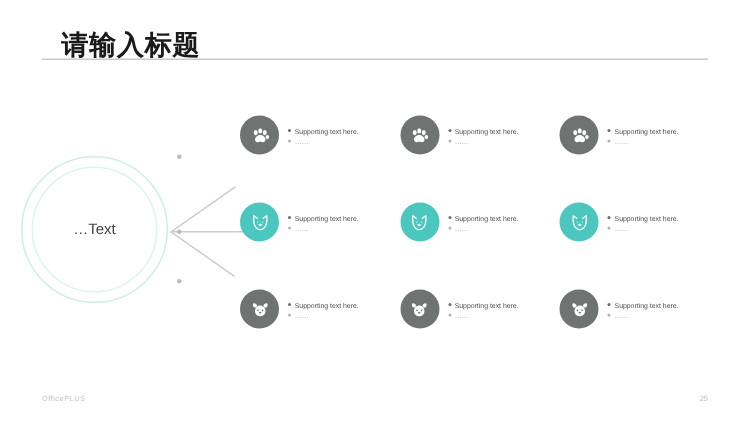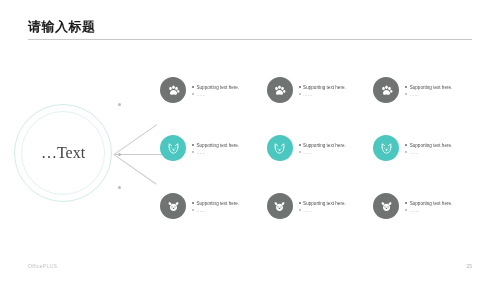--- a/index.html
+++ b/index.html
@@ -15,23 +15,23 @@
   }
   .slide {
     position: relative;
     width: 500px;
     height: 281px;
     background: #ffffff;
   }
   
   .title {
     position: absolute;
-    left: 28px;
+    left: 41px;
     top: 18px;
-    font-size: 13px;
+    font-size: 18px;
     font-weight: bold;
     color: #1a1a1a;
     letter-spacing: 0.5px;
   }
   .title-rule {
     position: absolute;
     left: 28px;
     top: 39px;
     width: 444px;
     height: 1px;
@@ -67,23 +67,22 @@
   }
   .circle-text {
     position: absolute;
     left: 0;
     top: 0;
     width: 98px;
     height: 98px;
     display: flex;
     align-items: center;
     justify-content: center;
-    font-size: 16px;
+    font-size: 10px;
     color: #444444;
-    font-family: Liberation Serif, serif;
   }
   
   .conn {
     position: absolute;
     background: #cccccc;
     height: 1px;
     transform-origin: 0 0;
   }
   .dot {
     position: absolute;

